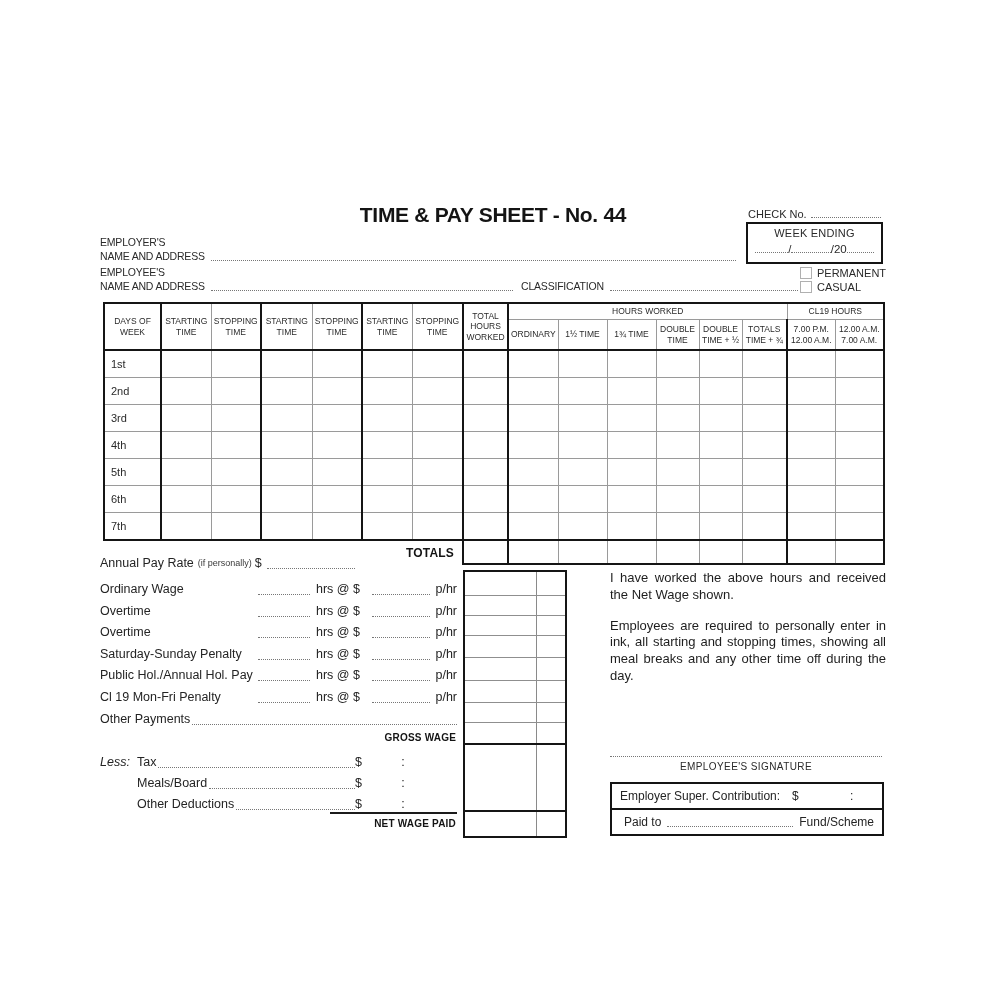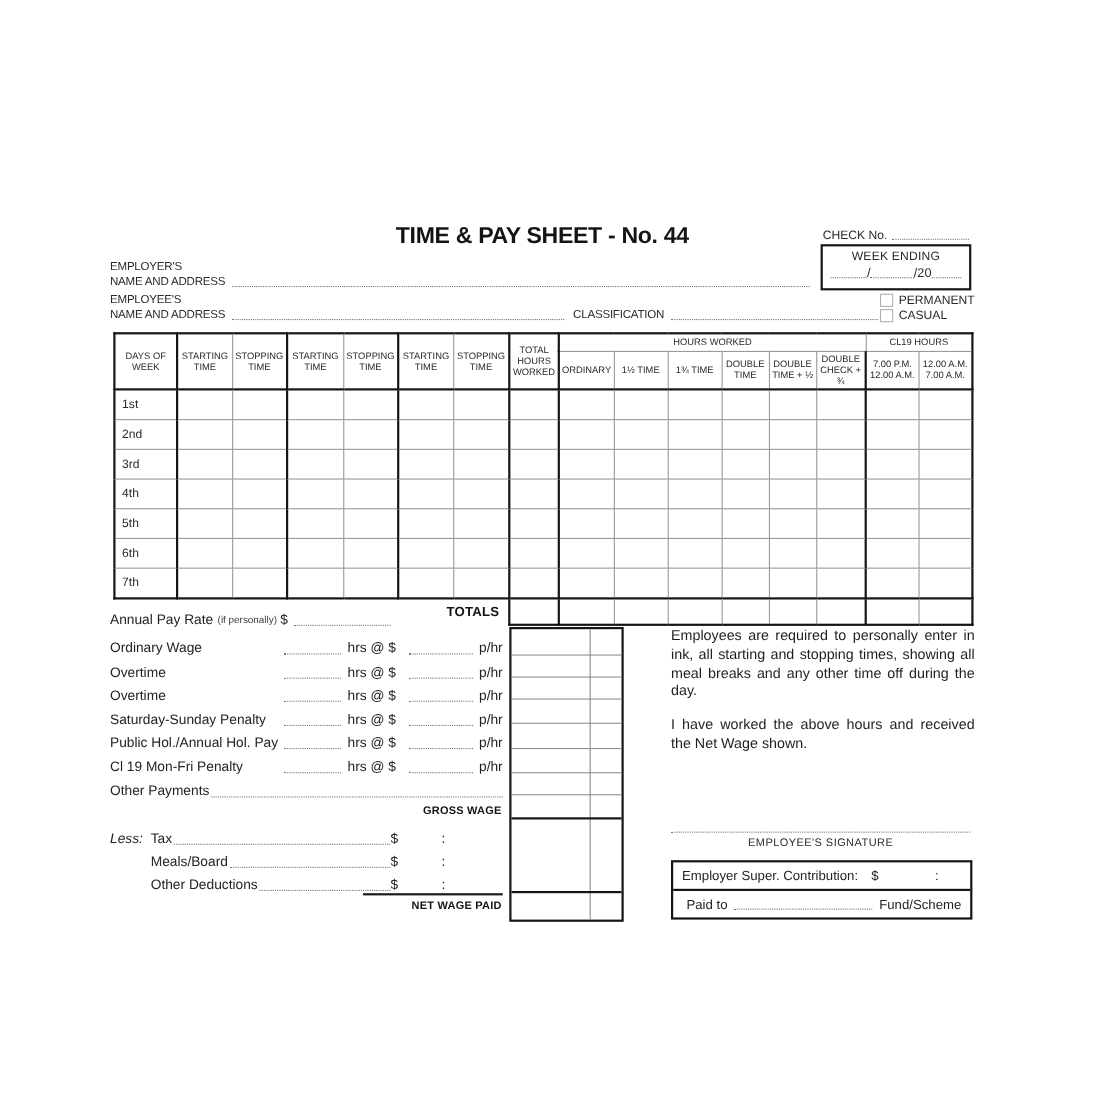--- a/index.html
+++ b/index.html
@@ -172,21 +172,21 @@
       <th rowspan="2" class="hl hr ht hb">TOTAL HOURS WORKED</th>
       <th colspan="6" class="ht group">HOURS WORKED</th>
       <th colspan="2" class="ht hr group">CL19 HOURS</th>
     </tr>
     <tr class="h2">
       <th class="hb">ORDINARY</th>
       <th class="hb">1½ TIME</th>
       <th class="hb">1¾ TIME</th>
       <th class="hb">DOUBLE TIME</th>
       <th class="hb">DOUBLE TIME + ½</th>
-      <th class="hb hr">DOUBLE CHECK + ¾</th>
+      <th class="hb hr">TOTALS TIME + ¾</th>
       <th class="hb pre">7.00 P.M.
 12.00 A.M.</th>
       <th class="hb hr pre">12.00 A.M.
 7.00 A.M.</th>
     </tr>
     <tr>
       <td class="day hl hr">1st</td>
       <td></td>
           <td class="hr"></td>
           <td></td>
@@ -415,22 +415,22 @@
     <div class="ml" style="top:63px"></div>
     <div class="ml" style="top:85px"></div>
     <div class="ml" style="top:108px"></div>
     <div class="ml" style="top:130px"></div>
     <div class="ml" style="top:150px"></div>
     <div class="ml mh" style="top:171px"></div>
     <div class="ml mh" style="top:238px"></div>
   </div>
 
   <div class="notice">
+    <p>I have worked the above hours and received the Net Wage shown.</p>
     <p>Employees are required to personally enter in ink, all starting and stopping times, showing all meal breaks and any other time off during the day.</p>
-    <p>I have worked the above hours and received the Net Wage shown.</p>
   </div>
 
   <div class="sigline"></div>
   <div class="siglabel">EMPLOYEE'S SIGNATURE</div>
 
   <div class="superbox">
     <div class="srow">
       <span>Employer Super. Contribution:</span>
       <span class="s-dollar">$</span>
       <span class="s-colon">:</span>

